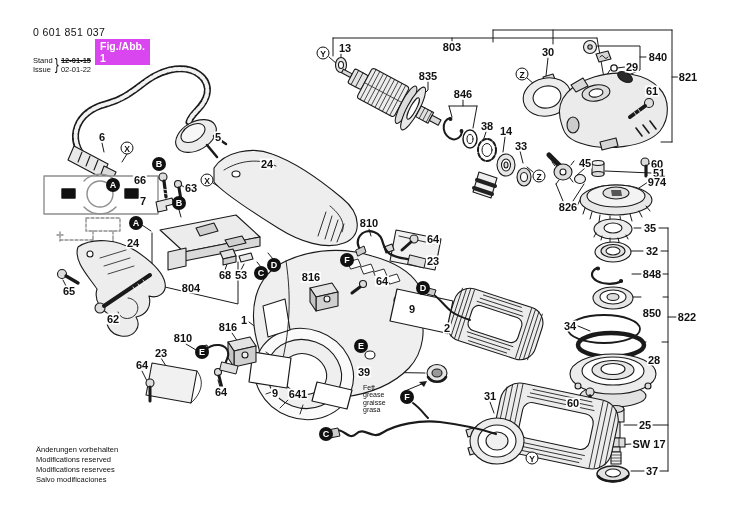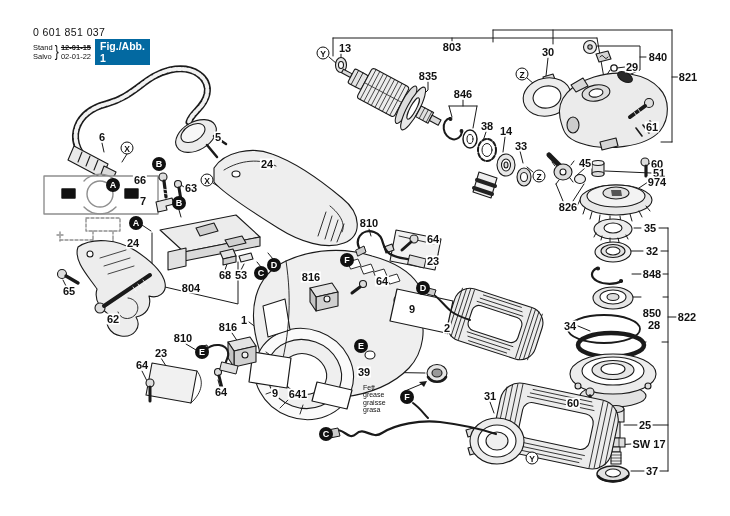--- a/index.html
+++ b/index.html
@@ -9,26 +9,26 @@
   svg#art{position:absolute;left:0;top:0;width:730px;height:516px;}
   #labels{position:absolute;left:0;top:0;width:730px;height:516px;}
   .plabel{position:absolute;transform:translate(-50%,-50%);font-weight:bold;font-size:11px;
           line-height:11px;background:#fff;padding:0 1px;white-space:nowrap;color:#111;}
   .mk{position:absolute;transform:translate(-50%,-50%);display:flex;align-items:center;
       justify-content:center;border-radius:50%;font-weight:bold;}
   .mk-filled{width:14px;height:14px;background:#111;color:#fff;font-size:9px;}
   .mk-outline{width:13px;height:13px;background:#fff;color:#111;border:1.4px solid #111;
               font-size:8.5px;box-sizing:border-box;}
   .hdr{position:absolute;left:33px;top:26px;}
-  .pn{font-size:10.5px;letter-spacing:.4px;margin-bottom:6px;}
+  .pn{font-size:10.5px;letter-spacing:.4px;margin-bottom:19px;}
   .issue-row{display:flex;align-items:center;gap:1px;font-size:7.5px;line-height:8.5px;}
   .brace{font-size:16px;font-weight:400;display:inline-block;transform:scaleX(.75);}
   .dates{display:flex;flex-direction:column;margin-left:1px;}
   .strike{text-decoration:line-through;font-weight:bold;}
-  .fig-badge{position:absolute;left:62px;top:13px;background:#0369a1;color:#fff;font-weight:bold;
+  .fig-badge{position:absolute;left:62px;top:13px;background:#d946ef;color:#fff;font-weight:bold;
              font-size:10.5px;line-height:12px;padding:1px 5px;}
   .ftr{position:absolute;left:36px;top:445px;font-size:7.5px;line-height:9.9px;}
   .grease{position:absolute;left:363px;top:384px;font-size:7px;line-height:7.4px;}
 </style>
 </head>
 <body>
 
 <div class="stage">
 
   <svg id="art" viewBox="0 0 730 516" xmlns="http://www.w3.org/2000/svg">
@@ -414,63 +414,69 @@
         <path d="M428,377 A10,8.5 0 0 0 446,377" stroke-width="2.6"></path>
       </g>
     </g>
   </svg>
 
   <div class="hdr">
     <div class="pn">0 601 851 037</div>
     <div class="issue-row">
       <div>
         <div>Stand</div>
-        <div>Salvo</div>
+        <div>Issue</div>
       </div>
       <span class="brace">}</span>
       <div class="dates">
         <span class="strike">12-01-15</span>
         <span>02-01-22</span>
       </div>
     </div>
     <div class="fig-badge">Fig./Abb. 1</div>
   </div>
 
   <div class="grease">
     <div>Fett</div>
     <div>grease</div>
     <div>graisse</div>
     <div>grasa</div>
   </div>
 
+  <div class="ftr">
+    <div>Änderungen vorbehalten</div>
+    <div>Modifications reserved</div>
+    <div>Modifications reservees</div>
+    <div>Salvo modificaciones</div>
+  </div>
 
   <div id="labels">
       <span class="plabel" style="left: 345px; top: 48px;">13</span>
       <span class="plabel" style="left: 452px; top: 47px;">803</span>
       <span class="plabel" style="left: 428px; top: 76px;">835</span>
       <span class="plabel" style="left: 463px; top: 94px;">846</span>
       <span class="plabel" style="left: 487px; top: 126px;">38</span>
       <span class="plabel" style="left: 506px; top: 131px;">14</span>
       <span class="plabel" style="left: 521px; top: 146px;">33</span>
       <span class="plabel" style="left: 548px; top: 52px;">30</span>
       <span class="plabel" style="left: 658px; top: 57px;">840</span>
       <span class="plabel" style="left: 632px; top: 67px;">29</span>
       <span class="plabel" style="left: 688px; top: 77px;">821</span>
-      <span class="plabel" style="left: 652px; top: 91px; margin-top: 36px;">61</span>
+      <span class="plabel" style="left: 652px; top: 91px;">61</span>
       <span class="plabel" style="left: 657px; top: 164px;">60</span>
       <span class="plabel" style="left: 659px; top: 173px;">51</span>
       <span class="plabel" style="left: 657px; top: 182px;">974</span>
       <span class="plabel" style="left: 585px; top: 163px;">45</span>
       <span class="plabel" style="left: 568px; top: 207px;">826</span>
       <span class="plabel" style="left: 650px; top: 228px;">35</span>
       <span class="plabel" style="left: 652px; top: 251px;">32</span>
       <span class="plabel" style="left: 652px; top: 274px;">848</span>
       <span class="plabel" style="left: 652px; top: 297px; margin-top: 16px;">850</span>
       <span class="plabel" style="left: 570px; top: 326px;">34</span>
-      <span class="plabel" style="left: 654px; top: 325px;">28</span>
+      <span class="plabel" style="left: 654px; top: 360px;">28</span>
       <span class="plabel" style="left: 687px; top: 317px;">822</span>
       <span class="plabel" style="left: 573px; top: 403px;">60</span>
       <span class="plabel" style="left: 645px; top: 425px;">25</span>
       <span class="plabel" style="left: 649px; top: 444px;">SW 17</span>
       <span class="plabel" style="left: 652px; top: 471px;">37</span>
       <span class="plabel" style="left: 490px; top: 396px;">31</span>
       <span class="plabel" style="left: 218px; top: 137px;">5</span>
       <span class="plabel" style="left: 102px; top: 137px;">6</span>
       <span class="plabel" style="left: 140px; top: 180px;">66</span>
       <span class="plabel" style="left: 191px; top: 188px;">63</span>

